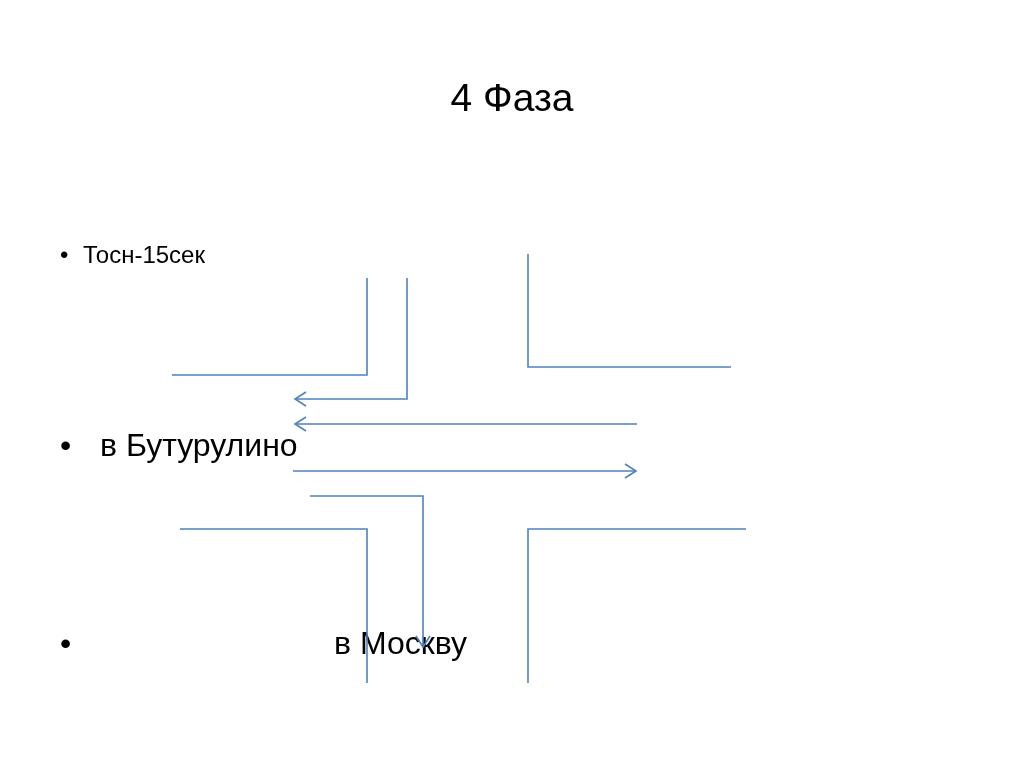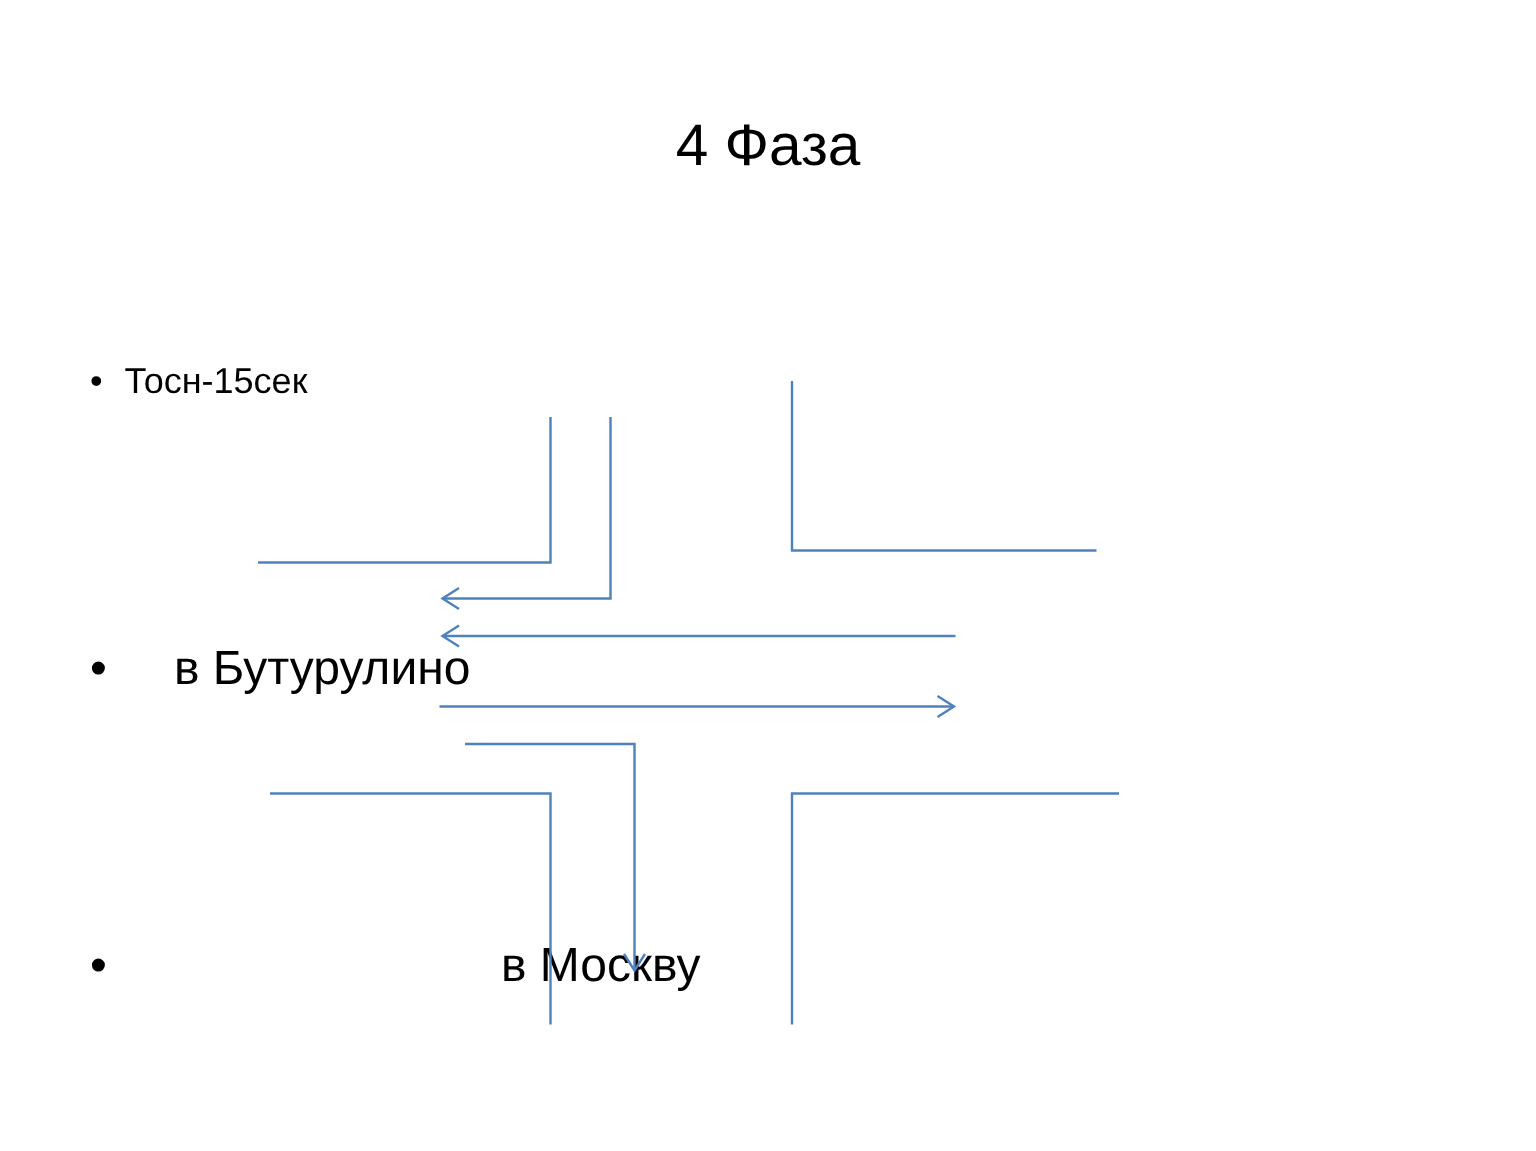--- a/index.html
+++ b/index.html
@@ -4,21 +4,21 @@
   <style>
     html, body { margin: 0; padding: 0; background: #ffffff; }
     body { width: 1024px; height: 767px; position: relative; overflow: hidden; font-family: "Liberation Sans", "DejaVu Sans", sans-serif; color: #000; }
     .slide { position: absolute; left: 0; top: 0; width: 1024px; height: 767px; background: #ffffff; }
     .title { position: absolute; left: 0; top: 66px; width: 1024px; text-align: center; font-size: 39px; line-height: 64px; }
     .bullet { position: absolute; font-size: 32px; line-height: 40px; }
     .bullet .dot { position: absolute; left: 0; }
     .b1 { left: 60px; top: 240px; font-size: 24px; line-height: 30px; }
     .b1 .text { position: absolute; left: 23px; white-space: nowrap; }
     .b2 { left: 60px; top: 425px; }
-    .b2 .text { position: absolute; left: 56px; white-space: nowrap; }
+    .b2 .text { position: absolute; left: 40px; white-space: nowrap; }
     .b3 { left: 60px; top: 623px; }
     .b3 .text { position: absolute; left: 274px; white-space: nowrap; }
     svg.diagram { position: absolute; left: 0; top: 0; }
   </style>
 </head>
 <body>
 
 <div class="slide">
   <div class="title">4 Фаза</div>
 

